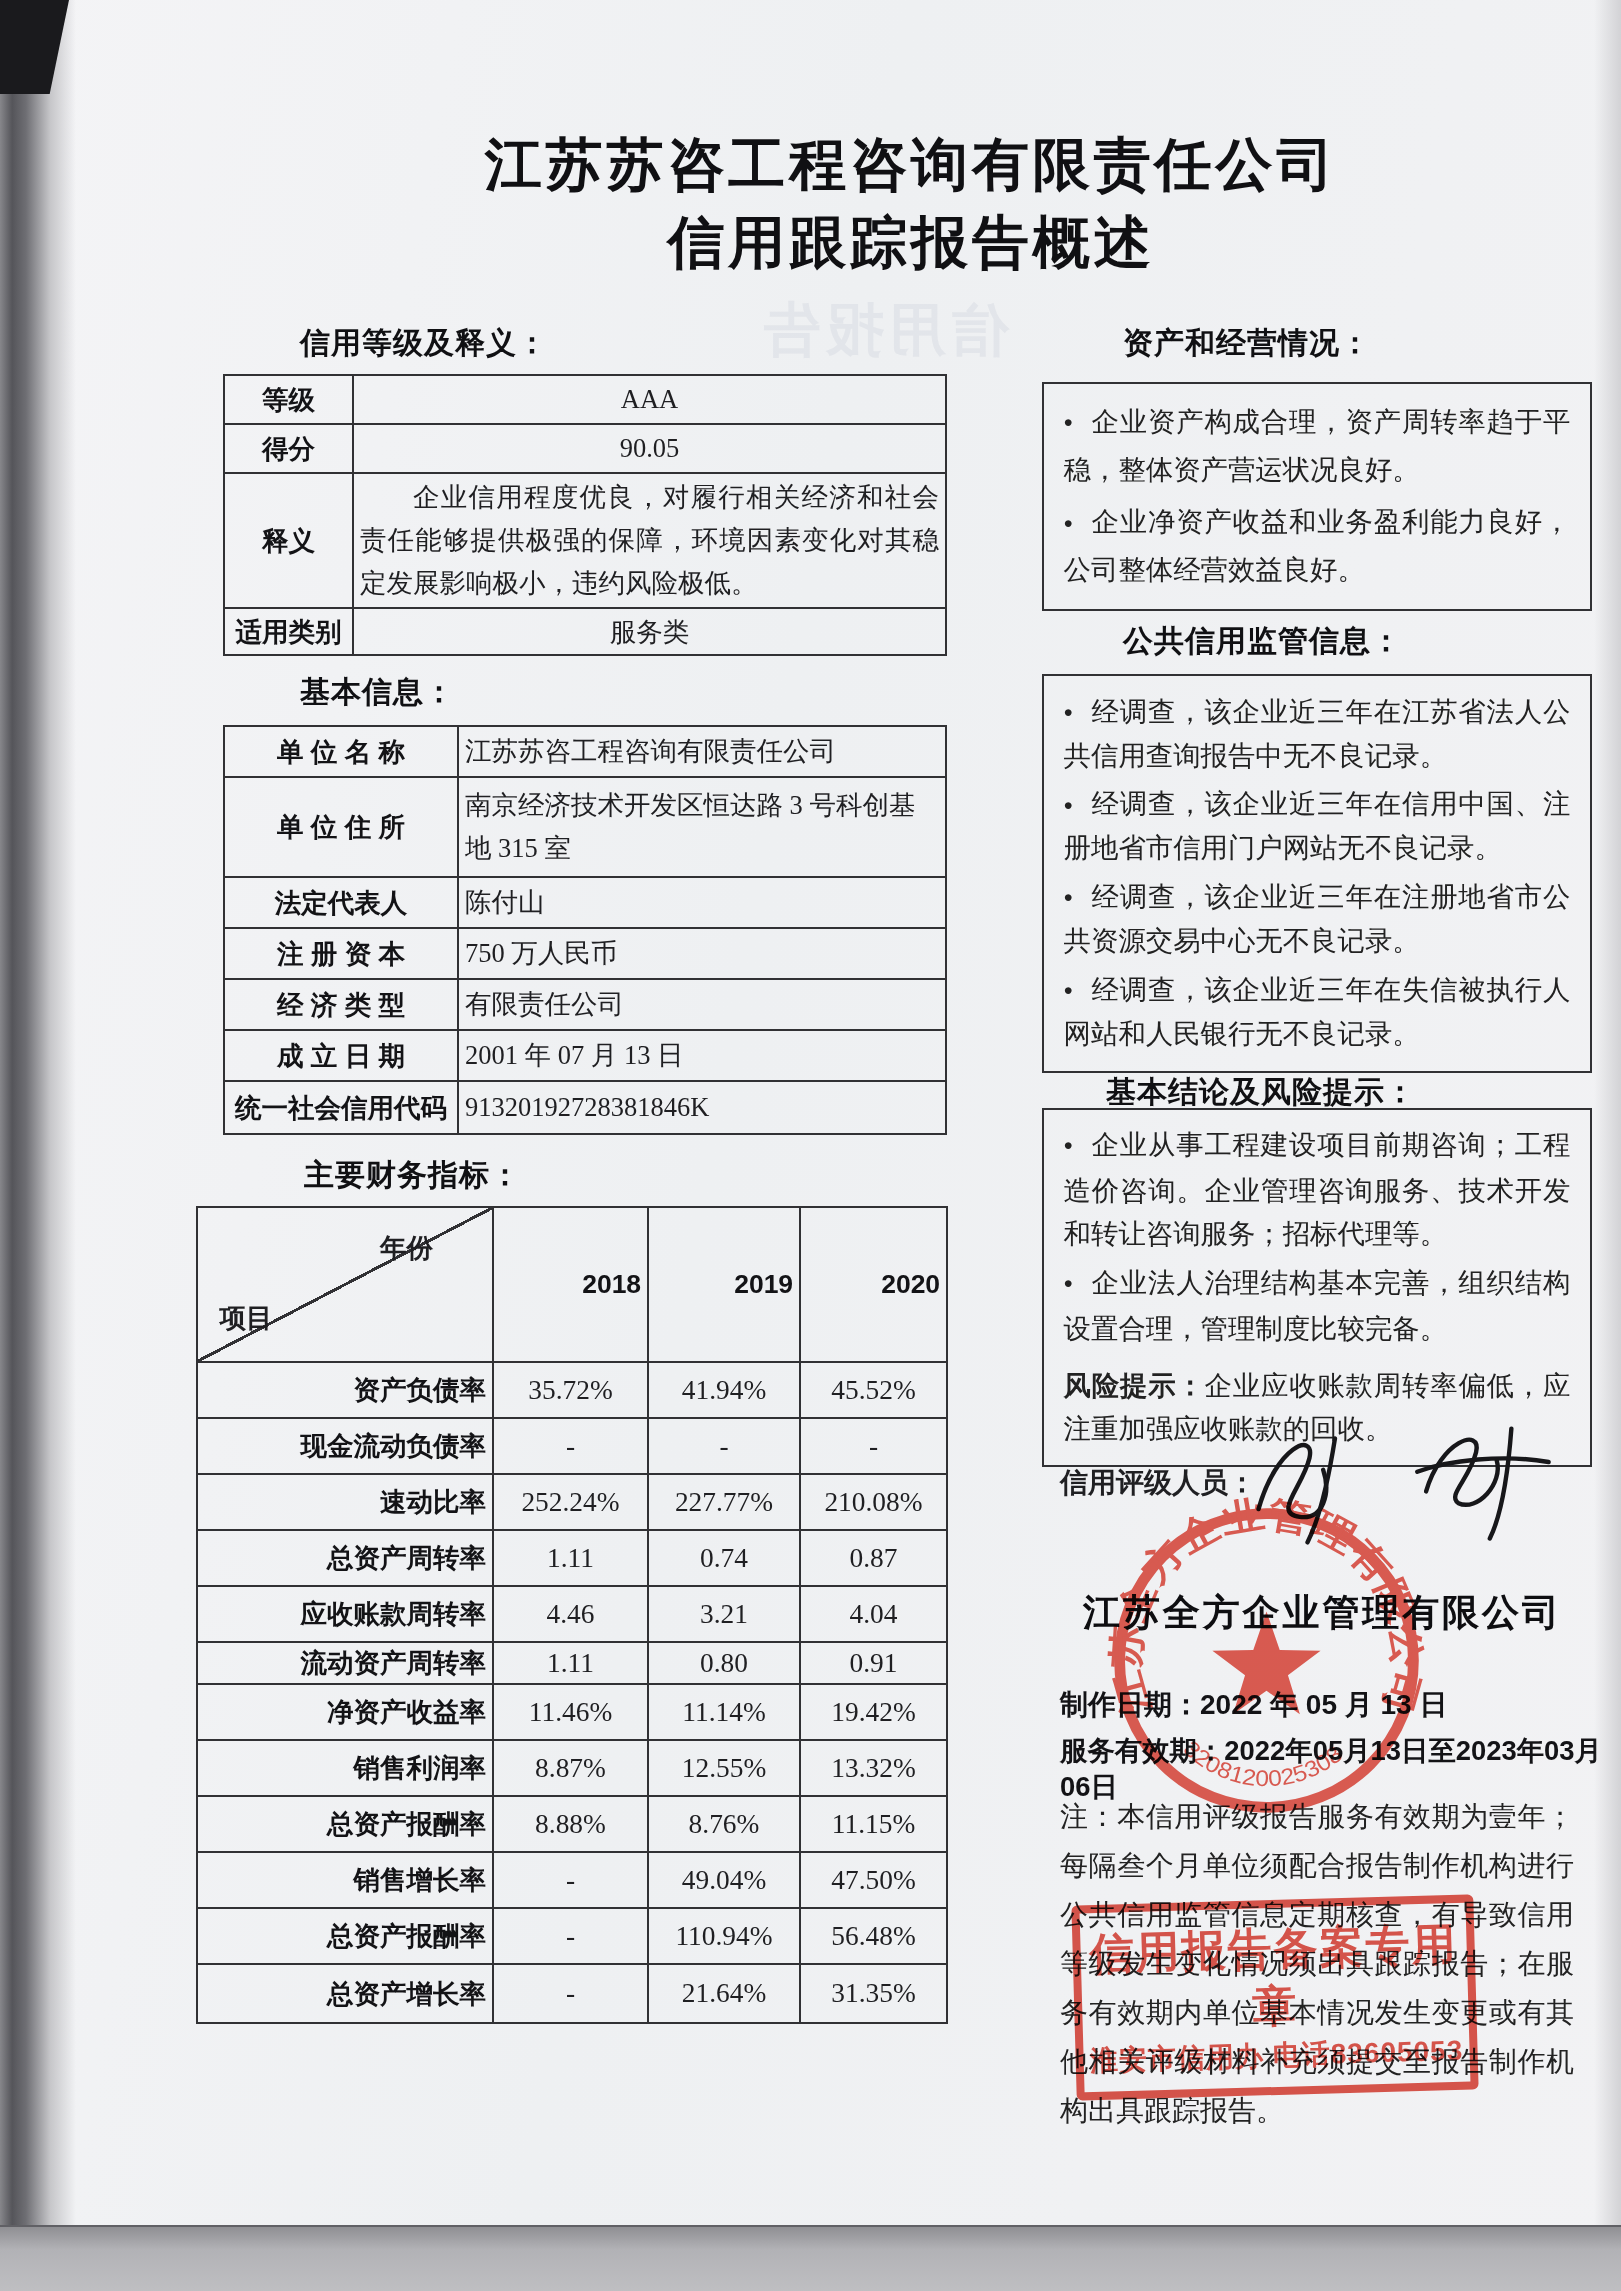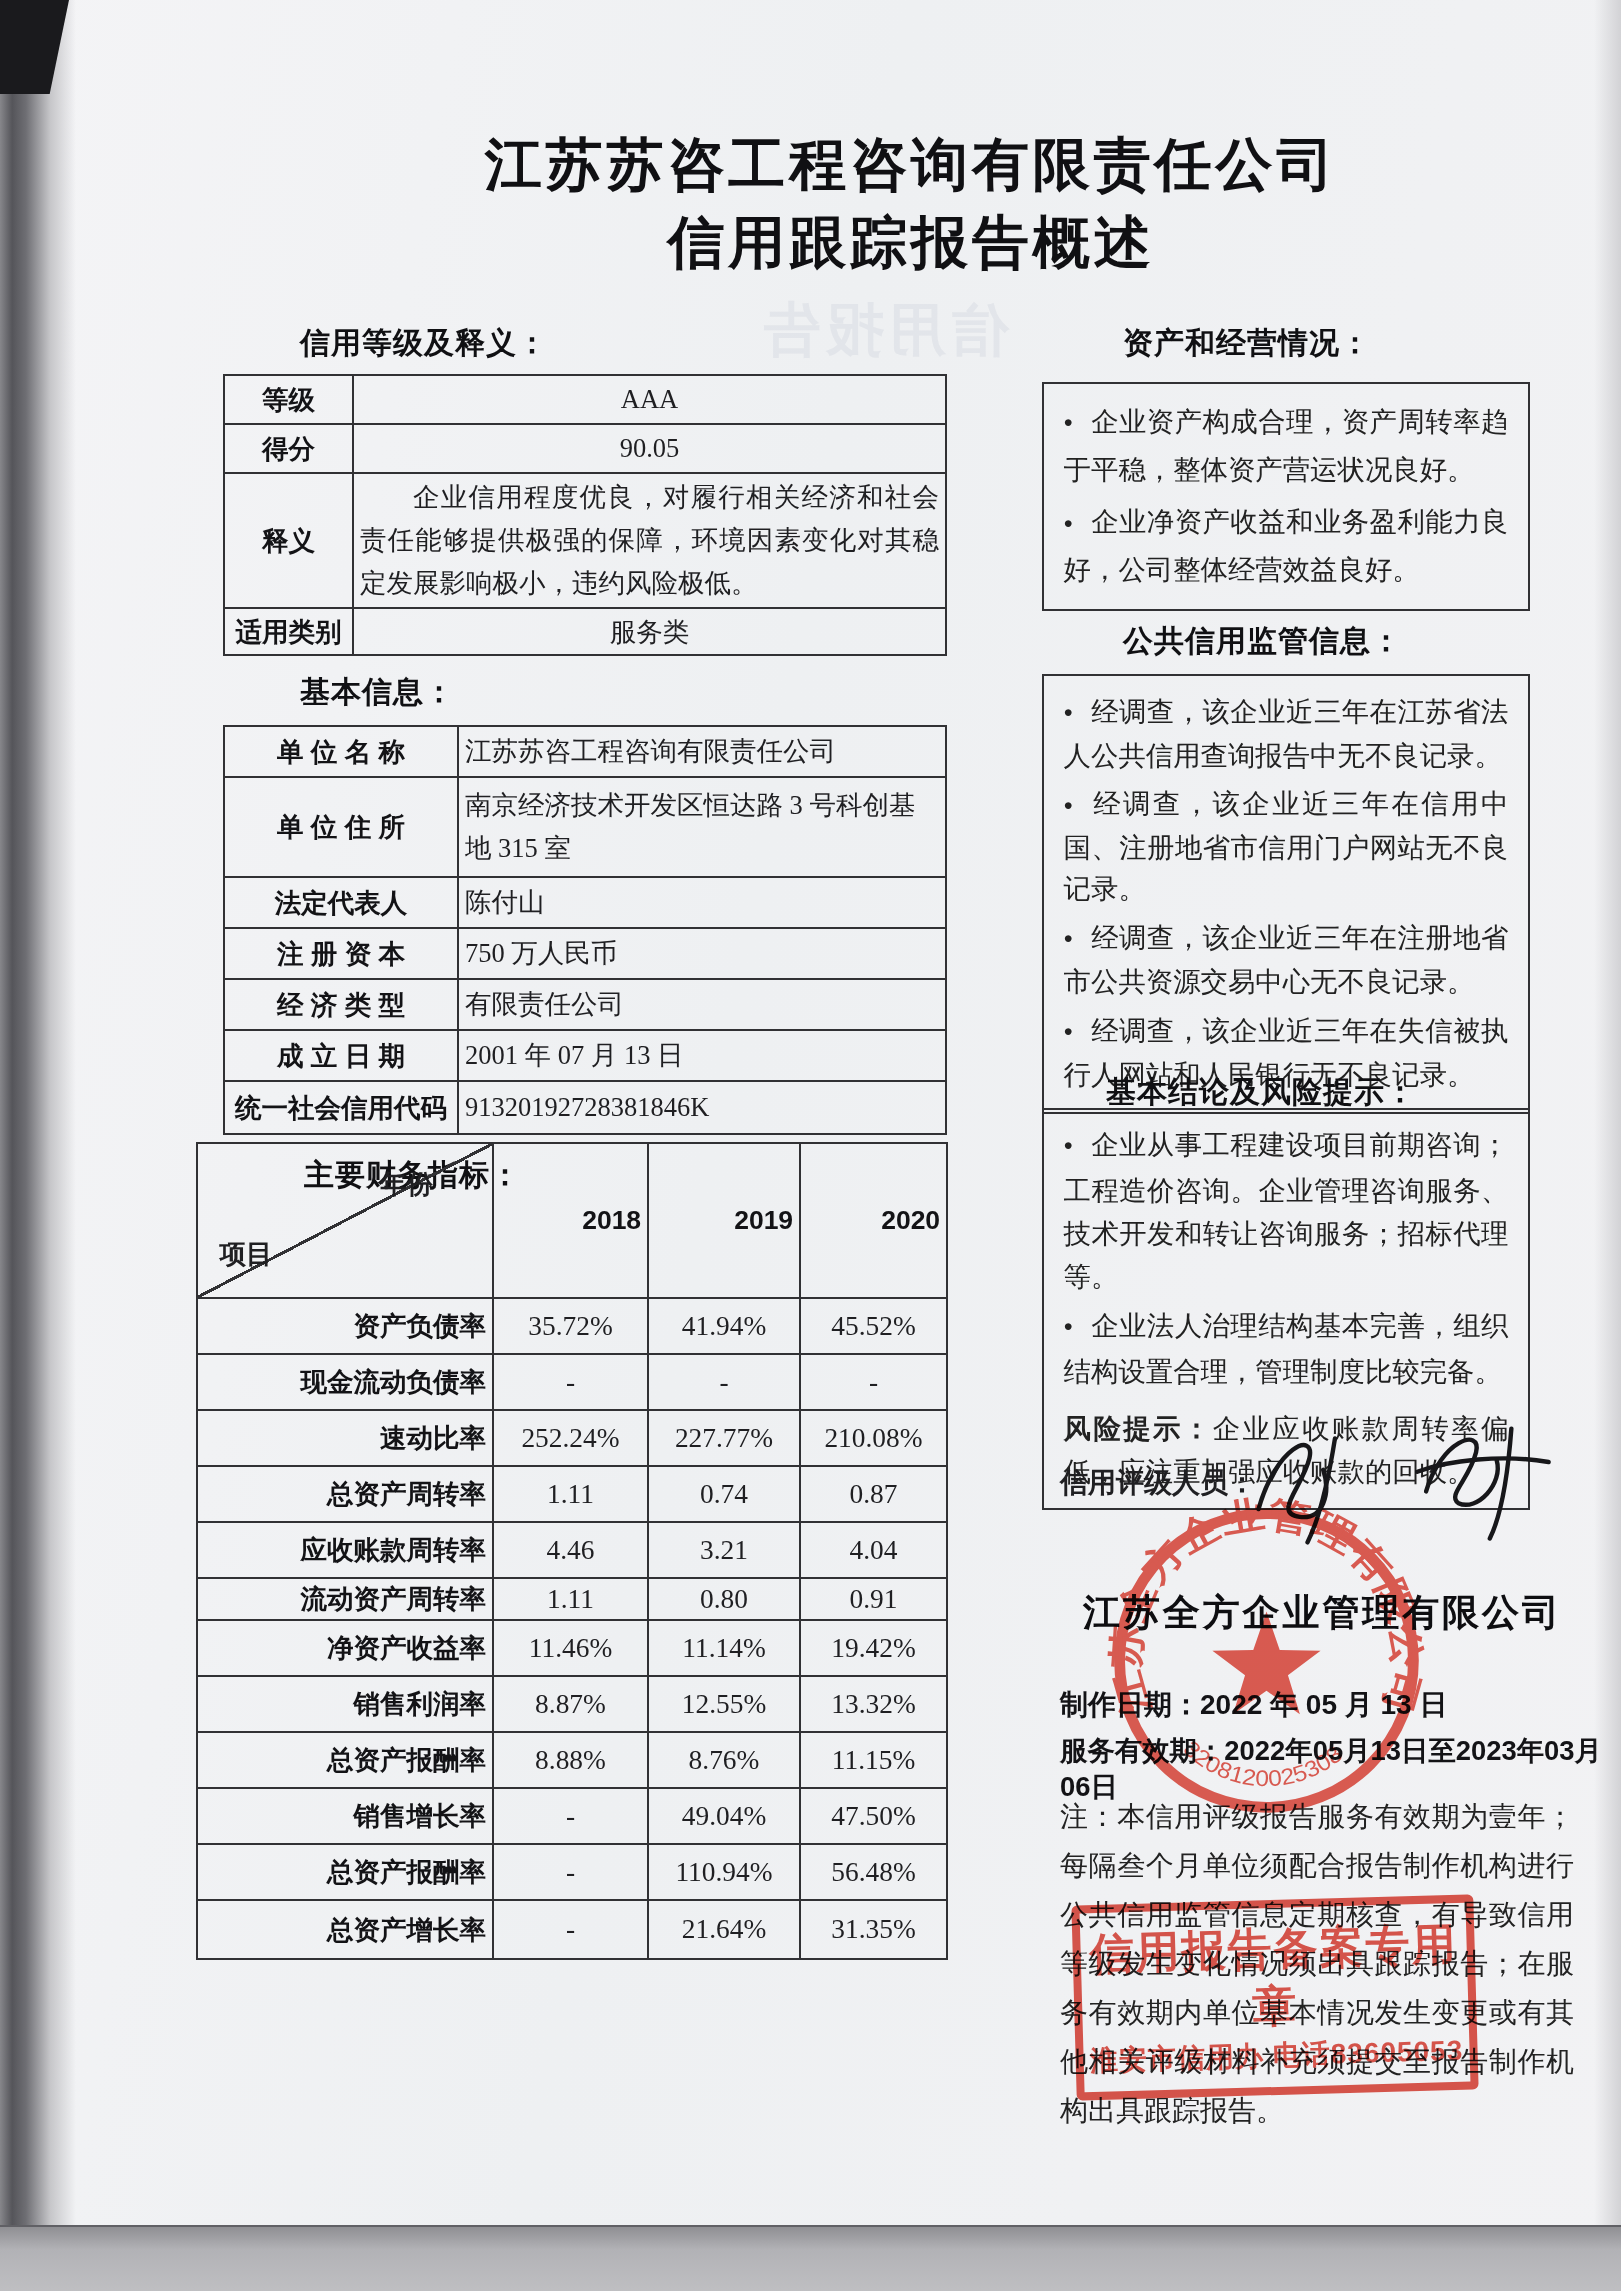--- a/index.html
+++ b/index.html
@@ -29,33 +29,33 @@
   
   table.tbl{position:absolute;border-collapse:collapse;table-layout:fixed;background:transparent;}
   table.tbl td{border:2px solid #313134;vertical-align:middle;font-size:26.5px;padding:2px 5.9px;
      overflow:hidden;}
   td.lbl{font-family:"Liberation Sans",sans-serif;font-weight:bold;text-align:center;color:#131316;}
   td.vc{text-align:center;}
   td.vl{text-align:left;padding-left:17.6px;line-height:43px;}
   td.just{text-align:justify;padding:9.8px 17.6px;line-height:43px;text-indent:2em;}
   .t-rating{left:223px;top:374px;width:722px;}
   .t-basic{left:223px;top:725px;width:722px;}
-  .t-fin{left:196px;top:1142px;width:750px;}
+  .t-fin{left:196px;top:1206px;width:750px;}
   .t-fin td{font-size:26.5px;}
   .t-fin td.fl{font-family:"Liberation Sans",sans-serif;font-weight:bold;text-align:right;color:#131316;}
   .t-fin td.fv{text-align:center;font-size:27.4px;}
   td.diag{position:relative;padding:0;
      background:linear-gradient(to bottom right,transparent calc(50% - 1.5px),
        #313134 calc(50% - 1.5px),#313134 calc(50% + 1.5px),transparent calc(50% + 1.5px));}
   .diag-top{position:absolute;top:21.6px;right:59px;font-family:"Liberation Sans",sans-serif;
      font-weight:bold;font-size:26.5px;}
   .diag-bottom{position:absolute;bottom:25.5px;left:21.6px;font-family:"Liberation Sans",sans-serif;
      font-weight:bold;font-size:26.5px;}
   
-  .box{position:absolute;left:1042px;width:488px;border:2px solid #313134;
+  .box{position:absolute;left:1042px;width:550px;border:2px solid #313134;
        padding:7.8px 19.6px;box-sizing:border-box;background:transparent;}
   .bullet{margin:7.8px 0;font-size:27.4px;text-align:justify;color:#222;}
   .b46 .bullet{line-height:45px;}
   .b42 .bullet{line-height:41px;}
   .b44 .bullet{line-height:43px;margin:5.9px 0;}
   .bullet::before{content:"●";font-size:15.7px;margin-right:17.6px;position:relative;top:-3.9px;}
   .risk{margin:13.7px 0 5.9px;font-size:27.4px;line-height:43px;text-align:justify;color:#222;}
   .risk b{font-family:"Liberation Sans",sans-serif;margin-top:28px;}
   
   .rater{position:absolute;left:1060px;top:1464px;font-family:"Liberation Sans",sans-serif;

